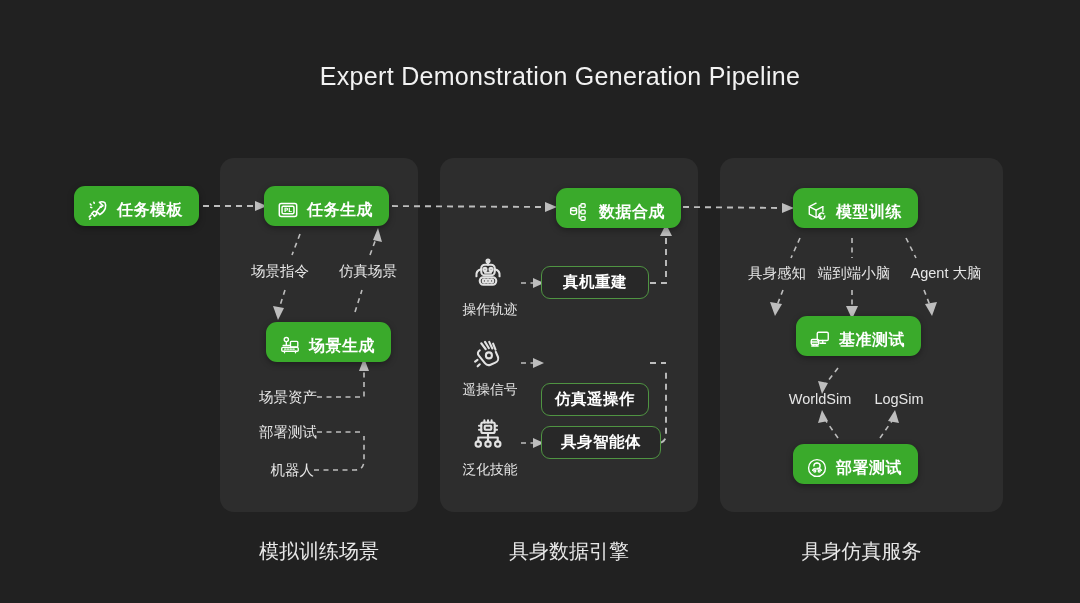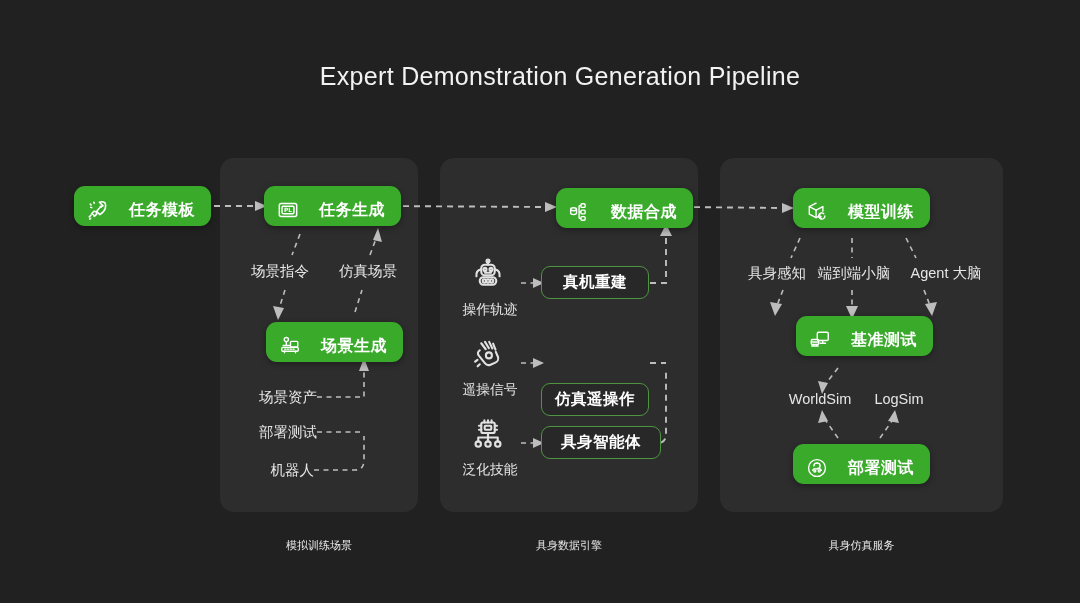--- a/index.html
+++ b/index.html
@@ -20,29 +20,29 @@
   
   .panel {
     position: absolute; background: #2d2d2d; border-radius: 14px;
   }
   #panel-1 { left: 220px; top: 158px; width: 198px; height: 354px; }
   #panel-2 { left: 440px; top: 158px; width: 258px; height: 354px; }
   #panel-3 { left: 720px; top: 158px; width: 283px; height: 354px; }
 
   .caption {
     position: absolute; top: 538px; color: #e8e8e8;
-    font-size: 11px; text-align: center; white-space: nowrap;
+    font-size: 20px; text-align: center; white-space: nowrap;
   }
   #cap-1 { left: 220px; width: 198px; }
   #cap-2 { left: 440px; width: 258px; }
   #cap-3 { left: 720px; width: 283px; }
 
   
   .pill {
-    position: absolute; display: flex; align-items: center; gap: 20px;
+    position: absolute; display: flex; align-items: center; gap: 8px;
     background: #3aaa2b; border-radius: 11px;
     padding: 8px 16px 0 13px; height: 40px;
     color: #ffffff; font-size: 16px; font-weight: 700;
     white-space: nowrap;
     box-shadow: 0 2px 6px rgba(0,0,0,.35);
   }
   .pill .ico { width: 22px; height: 22px; flex: 0 0 22px; display: block; }
   .pill .ico svg { width: 22px; height: 22px; display: block; }
   .pill .lbl { letter-spacing: .5px; }
 

